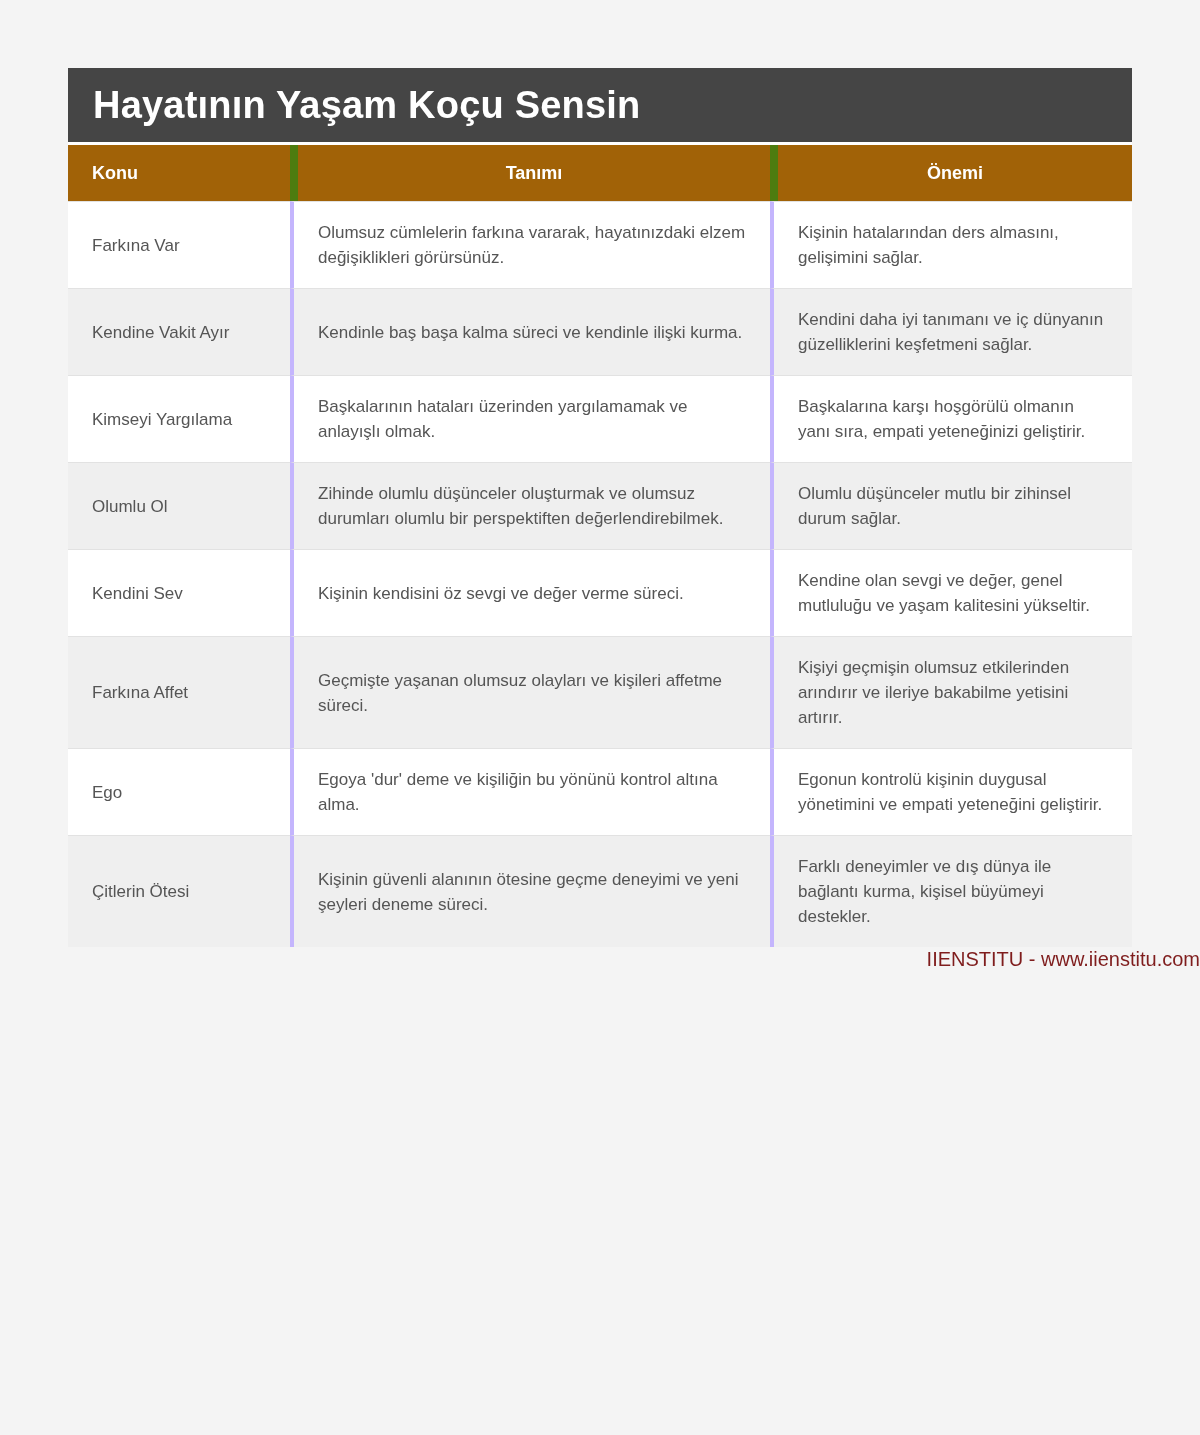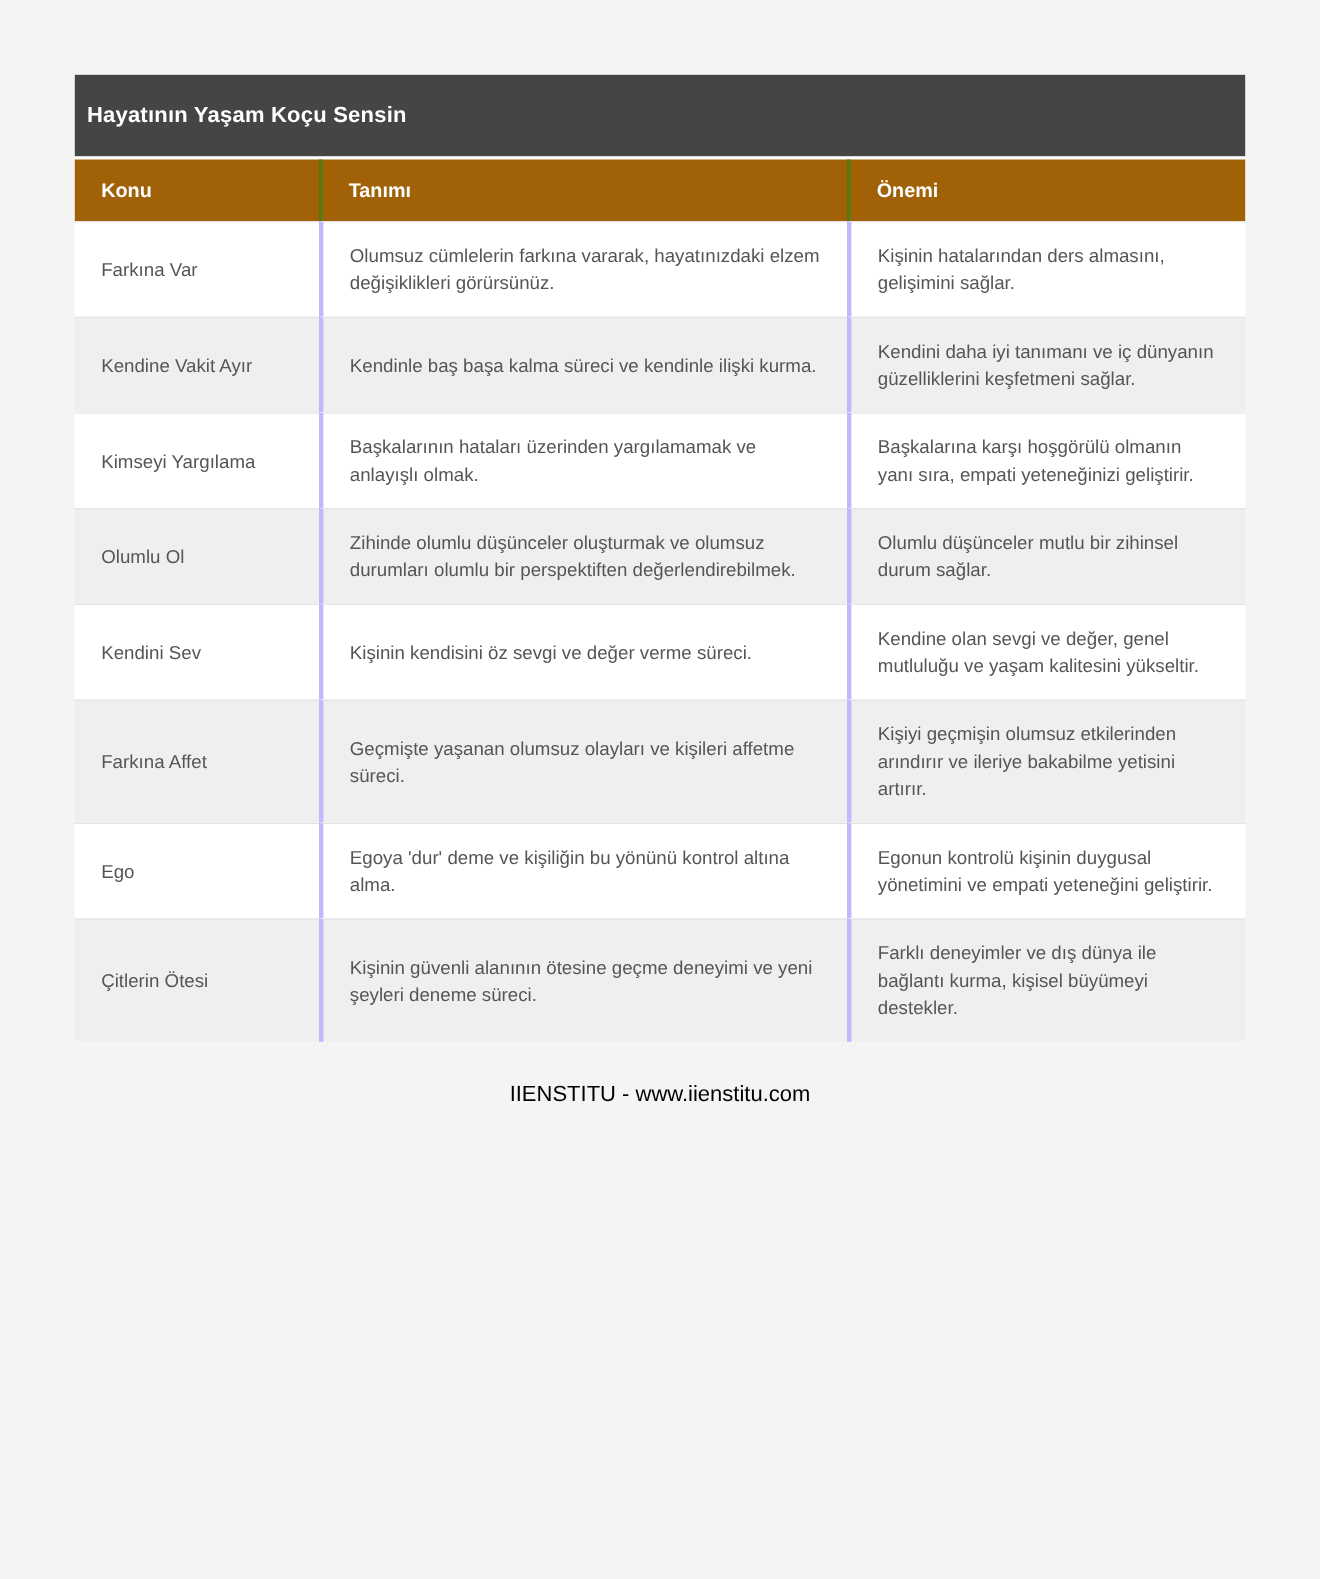--- a/index.html
+++ b/index.html
@@ -14,24 +14,24 @@
     -webkit-font-smoothing: antialiased;
   }
   .card {
     width: 1064px;
     margin: 68px auto 0;
     background: #ffffff;
   }
   .title-bar {
     background: #454545;
     color: #ffffff;
-    font-size: 20px;
+    font-size: 38px;
     font-weight: 700;
     line-height: 36px;
-    padding: 19px 11px;
+    padding: 19px 25px;
     margin-bottom: 3px;
     letter-spacing: 0.2px;
   }
   table.info-table {
     width: 100%;
     border-collapse: separate;
     border-spacing: 0;
     table-layout: fixed;
   }
   col.c-konu   { width: 222px; }
@@ -40,44 +40,44 @@
   .info-table th {
     background: #a16207;
     color: #ffffff;
     font-size: 18px;
     font-weight: 700;
     text-align: left;
     padding: 17px 24px;
     line-height: 22px;
   }
   .info-table th + th {
-    border-left: 3px solid #4d7c0f;
+    border-left: 8px solid #4d7c0f;
+    text-align: center;
   }
   .info-table td {
     font-size: 17px;
     color: #555555;
     line-height: 25px;
     padding: 18px 24px;
     vertical-align: middle;
     background: #ffffff;
     border-top: 1px solid #e2e2e2;
     word-wrap: break-word;
   }
   .info-table td + td {
     border-left: 4px solid #c4b5fd;
     margin-top: 16px;
   }
   .info-table tbody tr:nth-child(even) td {
     background: #efefef;
   }
   .footer-credit {
-    margin-top: 36px;
-    text-align: center;
+    text-align: right;
     font-size: 20px;
-    color: #000000;
+    color: #7f1d1d;
     line-height: 24px;
   }
 </style>
 </head>
 <body>
 
 <div class="card">
   <div class="title-bar">Hayatının Yaşam Koçu Sensin</div>
 
   <table class="info-table">

